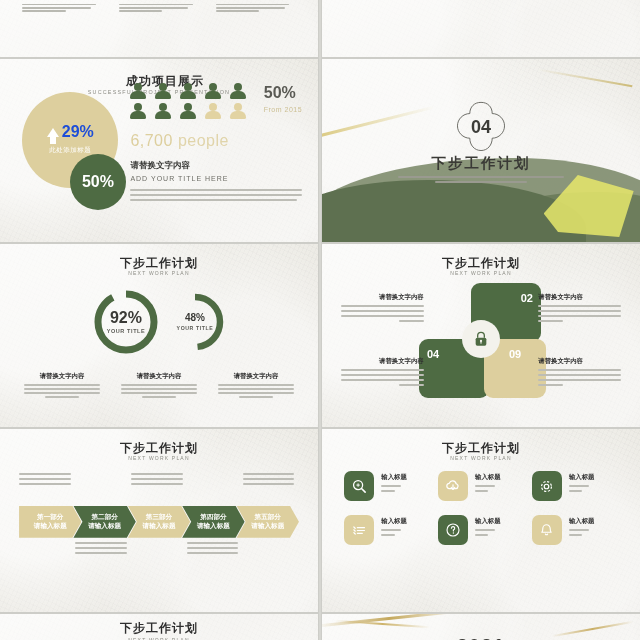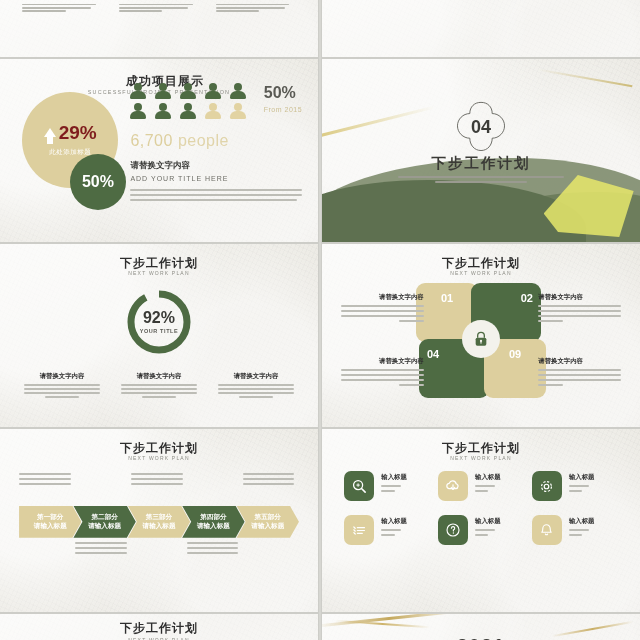--- a/index.html
+++ b/index.html
@@ -59,21 +59,21 @@
     position:absolute;left:7%;top:18%;width:96px;height:96px;border-radius:50%;
     background:#ddcf9e;display:flex;flex-direction:column;
     align-items:center;justify-content:center;
   }
   .s1-big-row{display:flex;align-items:center;gap:3px;}
   .s1-arrow{
     width:0;height:0;border-left:6px solid transparent;border-right:6px solid transparent;
     border-bottom:9px solid #fff;position:relative;
   }
   .s1-arrow:after{content:"";position:absolute;left:-3px;top:9px;width:6px;height:7px;background:#fff;}
-  .s1-pct{font-size:19px;font-weight:bold;color:#7f1d1d;line-height:1;}
+  .s1-pct{font-size:16px;font-weight:bold;color:#1d4ed8;line-height:1;}
   .s1-sub{font-size:6.5px;color:#ffffff;margin-top:6px;letter-spacing:.5px;}
   .s1-circ-small{
     position:absolute;left:22%;top:52%;width:56px;height:56px;border-radius:50%;
     background:#4e6b43;display:flex;align-items:center;justify-content:center;
     color:#fff;font-size:16px;font-weight:bold;
   }
   .s1-people{position:absolute;left:41%;top:13%;display:grid;grid-template-columns:repeat(5,1fr);gap:3px 5px;width:120px;}
   .person{width:16px;height:17px;position:relative;}
   .person i{position:absolute;left:4px;top:0;width:8px;height:8px;border-radius:50%;background:currentColor;}
   .person b{position:absolute;left:0;top:8.5px;width:16px;height:8px;background:currentColor;border-radius:8px 8px 2px 2px;}
@@ -335,20 +335,29 @@
           <svg width="68" height="68" viewBox="0 0 68 68" aria-hidden="true">
             <circle cx="34" cy="34" r="28" fill="none" stroke="#4e6b43" stroke-width="7" stroke-linecap="butt" stroke-dasharray="161.9 14.0" transform="rotate(-90 34 34)"></circle>
           </svg>
           <div class="lbl">
             <div class="pct">92%</div>
             <div class="yt">YOUR TITLE</div>
           </div>
         </div>
 
 
+        <div class="donut d-c">
+          <svg width="62" height="62" viewBox="0 0 62 62" aria-hidden="true">
+            <circle cx="31" cy="31" r="25" fill="none" stroke="#4e6b43" stroke-width="6.5" stroke-linecap="butt" stroke-dasharray="75.4 81.7" transform="rotate(-90 31 31)"></circle>
+          </svg>
+          <div class="lbl">
+            <div class="pct">48%</div>
+            <div class="yt">YOUR TITLE</div>
+          </div>
+        </div>
       </div>
 
       <div class="cap3">
         <div class="c">
           <div class="ch">请替换文字内容</div>
           <div class="bodyline" style="width:88%"></div>
           <div class="bodyline" style="width:88%"></div>
           <div class="bodyline" style="width:88%"></div>
           <div class="bodyline" style="width:40%"></div>
         </div>
@@ -369,23 +378,20 @@
       </div>
     </div>
   </div>
 
   <div class="slide">
     <div class="inner">
       <div class="title-zh" style="position:absolute;left:0;right:0;top:7%;font-size:12px;">下步工作计划</div>
       <div class="title-en" style="position:absolute;left:0;right:0;top:15%;font-size:5px;">NEXT WORK PLAN</div>
 
       <div class="pin">
-        <div class="blk b01">
-          <span class="n">01</span>
-        </div>
         <div class="blk b02">
           <span class="n">02</span>
         </div>
         <div class="blk b04">
           <span class="n">04</span>
         </div>
         <div class="blk b03">
           <span class="n">09</span>
         </div>
         <div class="hub">

